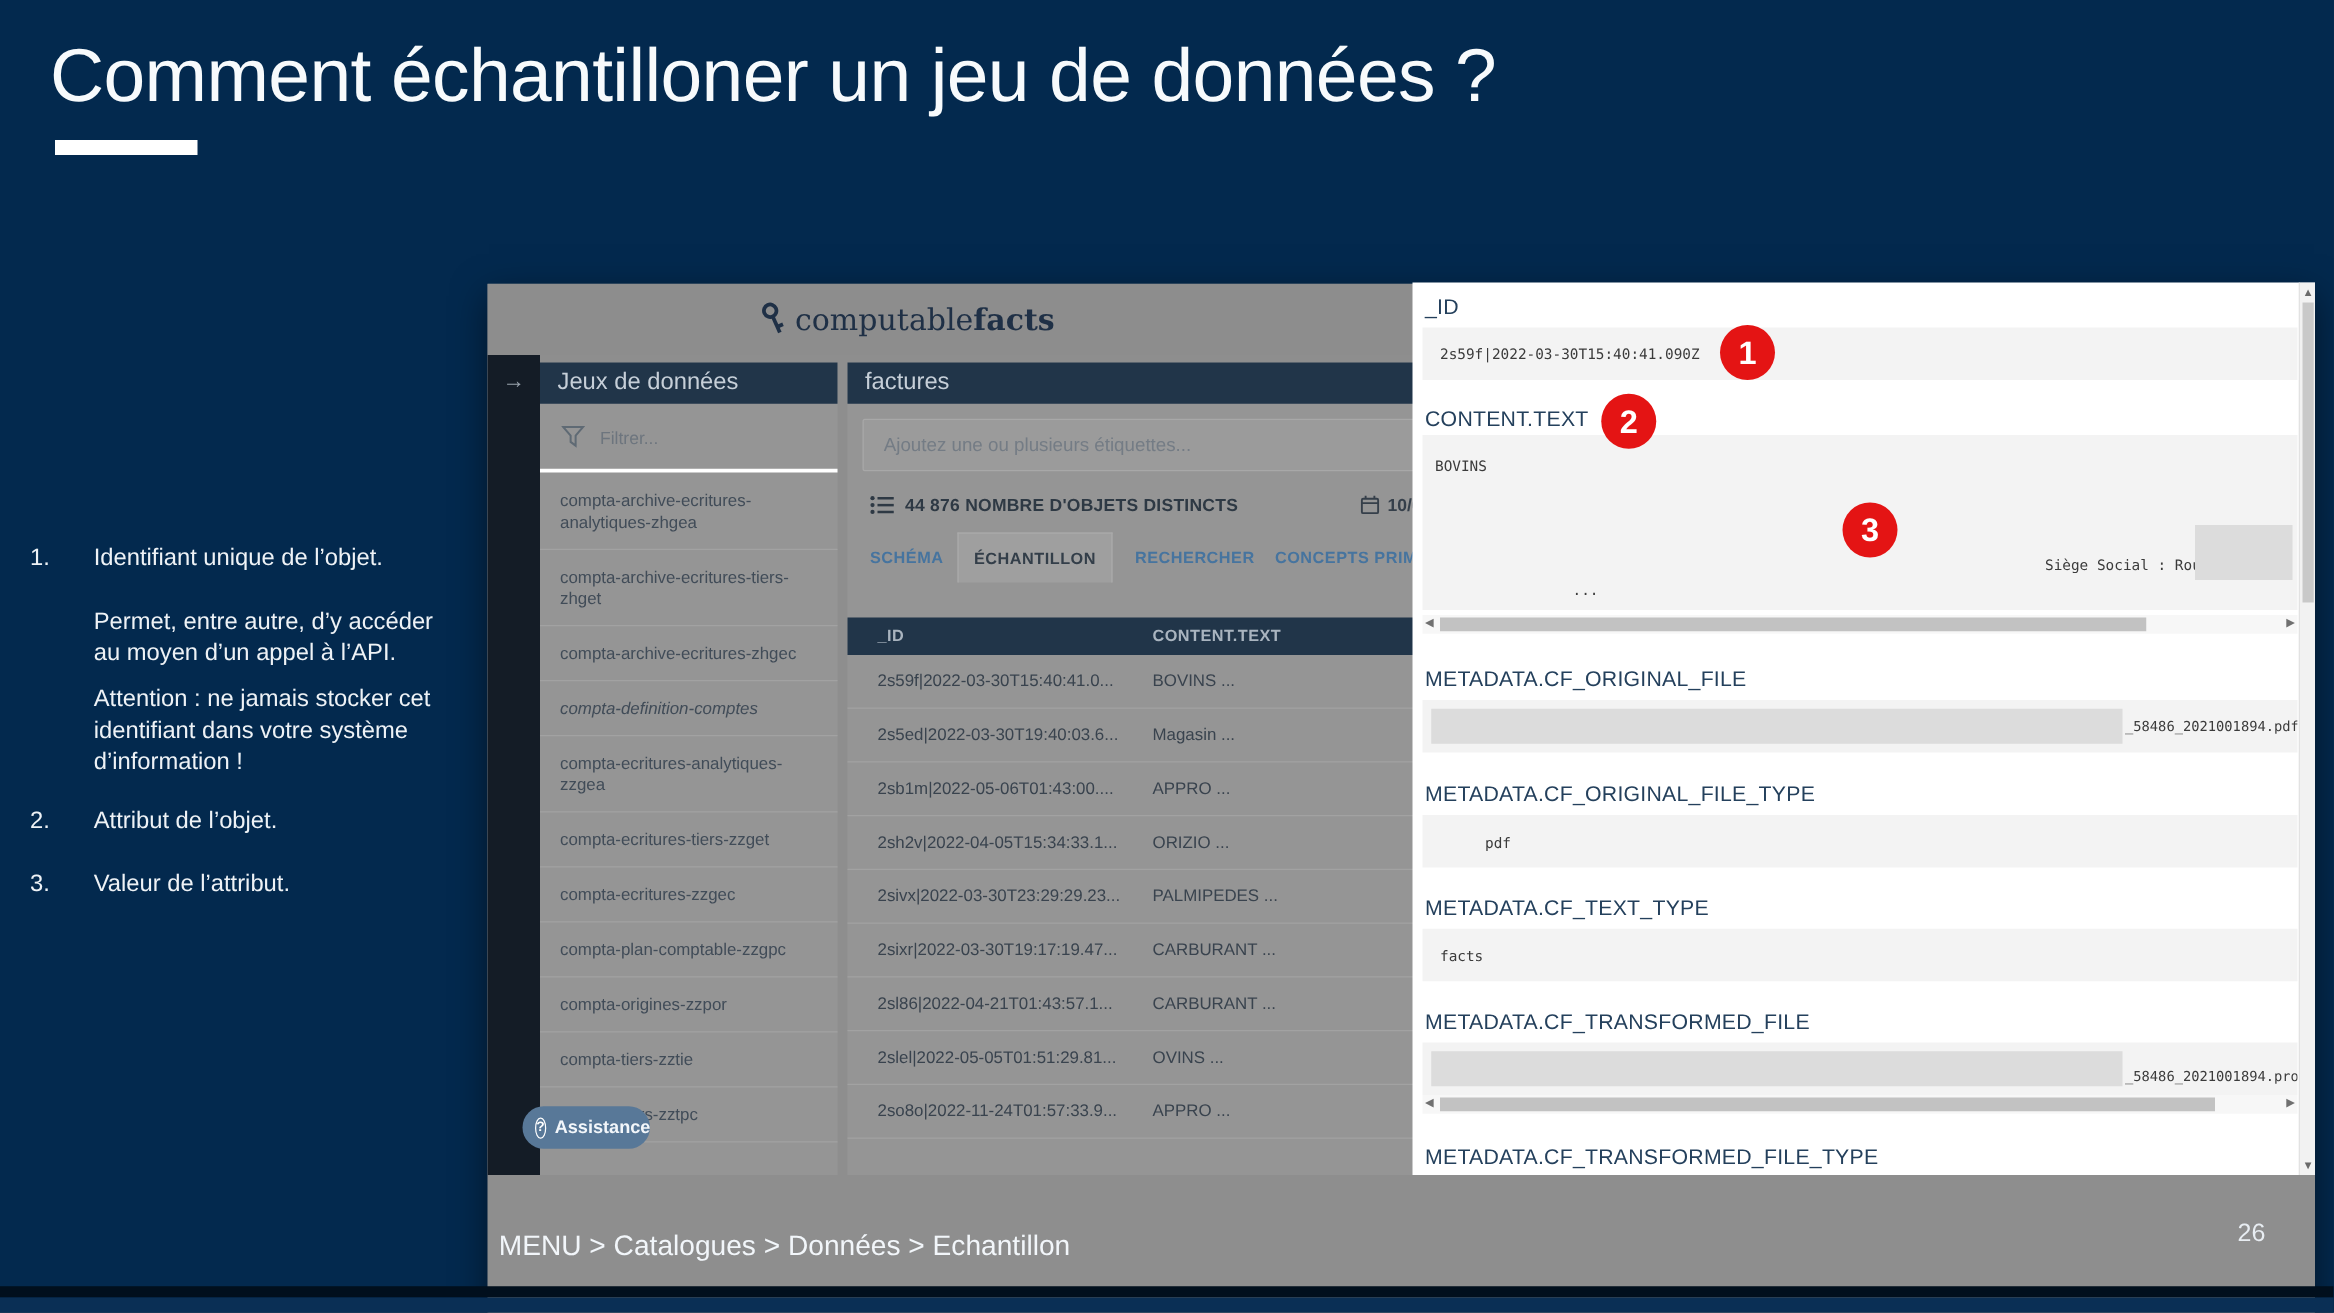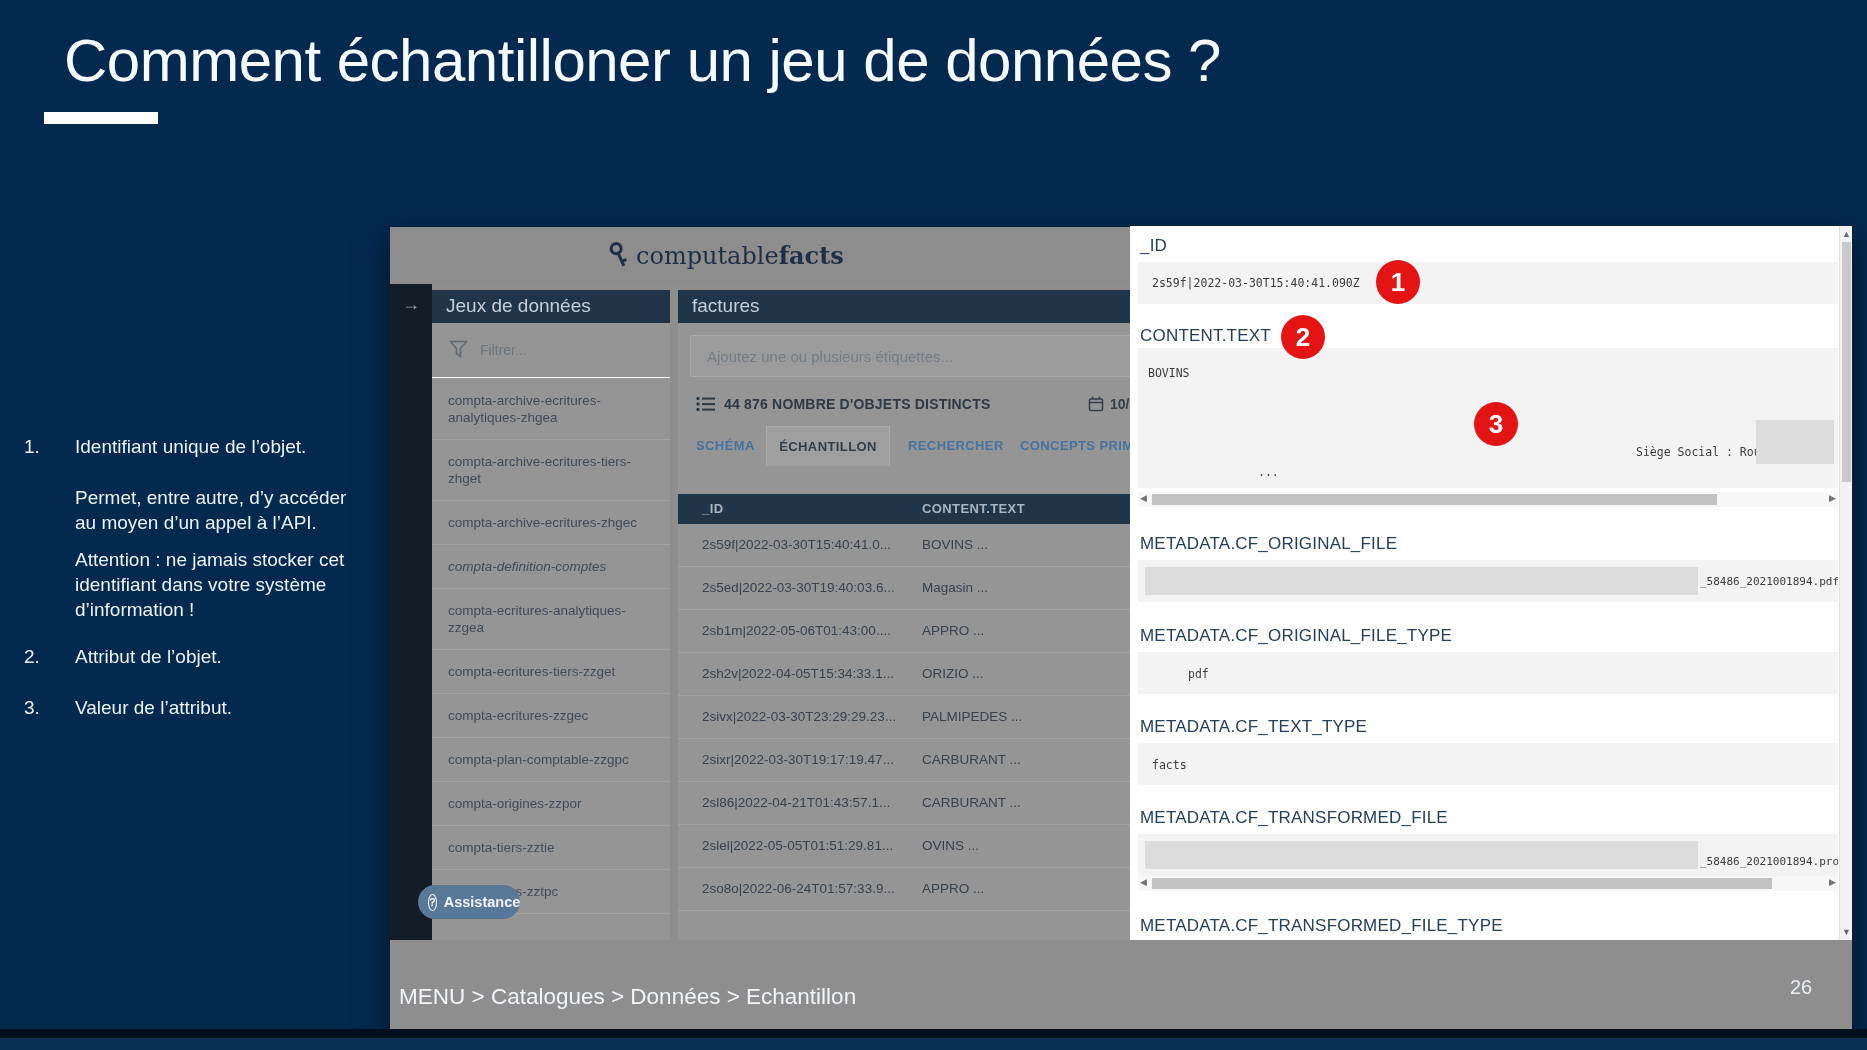--- a/index.html
+++ b/index.html
@@ -1,21 +1,21 @@
 <!DOCTYPE html>
 <html><head>
 <meta charset="utf-8">
 <style>
   html,body{margin:0;padding:0;background:#03294e;}
   *{box-sizing:border-box;}
   .slide{position:relative;width:1867px;height:1050px;background:#03294e;overflow:hidden;
          font-family:"Liberation Sans",sans-serif;}
   
   .title{position:absolute;left:40px;top:26px;width:1500px;color:#f7fafc;font-size:60px;
-         font-weight:300;letter-spacing:-0.5px;margin-left:24px;}
+         font-weight:300;letter-spacing:-0.5px;}
   .title-underline{position:absolute;left:44px;top:112px;width:114px;height:12px;background:#ffffff;}
   .notes{position:absolute;left:18px;top:434px;width:352px;color:#eef2f6;font-size:19px;line-height:25px;}
   .note{position:relative;padding-left:57px;}
   .note .num{position:absolute;left:6px;top:0;}
   .note p{margin:0;width:292px;}
   .note .p1{margin-top:26px;}
   .note .p2{margin-top:12px;}
   .note.n2{margin-top:22px;}
   .note.n3{margin-top:26px;}
   .breadcrumb{position:absolute;left:399px;top:984px;color:#f2f6fa;font-size:22.5px;}
@@ -31,21 +31,21 @@
   .logo-text{font-family:"DejaVu Serif",serif;font-size:24px;}
   .logo-text b{font-weight:700;}
   .nav-strip{position:absolute;left:0;top:57px;width:42px;height:656px;background:#141c26;}
   .nav-arrow{position:absolute;left:0;top:10px;width:42px;text-align:center;color:#97a1ab;font-size:18px;cursor:pointer;}
 
   .panel{position:absolute;top:63px;height:650px;background:#959595;}
   .panel-datasets{left:42px;width:238px;}
   .panel-table{left:288px;width:1174px;}
   .panel-hd{position:absolute;left:0;top:0;width:100%;height:33px;background:#213549;color:#c6cfd8;
             font-size:19px;line-height:32px;padding-left:14px;white-space:nowrap;overflow:hidden;}
-  .filter-row{position:absolute;left:0;top:33px;width:100%;height:55px;border-bottom:1px solid #ffffff;}
+  .filter-row{position:absolute;left:0;top:33px;width:100%;height:55px;border-bottom:3px solid #ffffff;}
   .filter-row svg{position:absolute;left:17px;top:17px;}
   .filter-input{position:absolute;left:46px;top:13px;width:170px;height:28px;background:transparent;
                 border:none;outline:none;font-size:14px;color:#3c4650;font-family:"Liberation Sans",sans-serif;}
   .filter-input::placeholder{color:#6d757e;}
   .ds-list{position:absolute;left:0;top:89px;width:100%;}
   .ds-item{padding:13px 16px;font-size:13.5px;line-height:17px;color:#414c58;border-bottom:1px solid #a2a2a2;
            word-break:break-word;cursor:pointer;}
   .ds-item.italic{font-style:italic;}
 
   .tag-input{position:absolute;left:12px;top:45px;width:640px;height:42px;background:#9b9b9b;
@@ -228,21 +228,21 @@
         </div>
         <div class="tbl-row">
           <span class="c1">2sl86|2022-04-21T01:43:57.1...</span>
           <span class="c2">CARBURANT ...</span>
         </div>
         <div class="tbl-row">
           <span class="c1">2slel|2022-05-05T01:51:29.81...</span>
           <span class="c2">OVINS ...</span>
         </div>
         <div class="tbl-row">
-          <span class="c1">2so8o|2022-06-24T01:57:33.9...</span>
+          <span class="c1">2so8o|2022-11-24T01:57:33.9...</span>
           <span class="c2">APPRO ...</span>
         </div>
       </div>
     </div>
 
     <div class="assistance">
       <span class="q-circle">?</span>
       <span class="lbl">Assistance</span>
     </div>
   </div>

